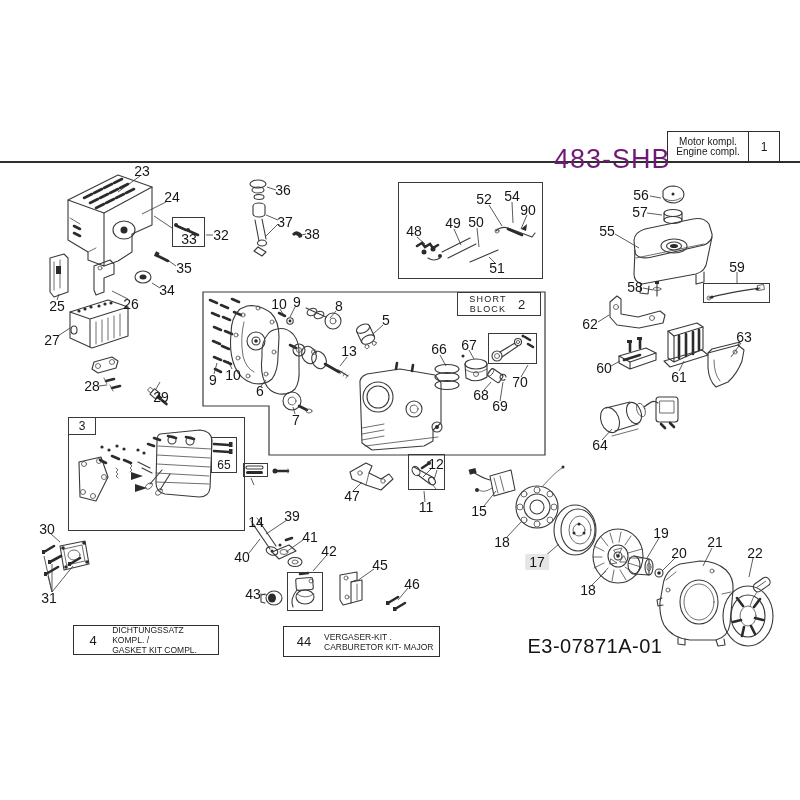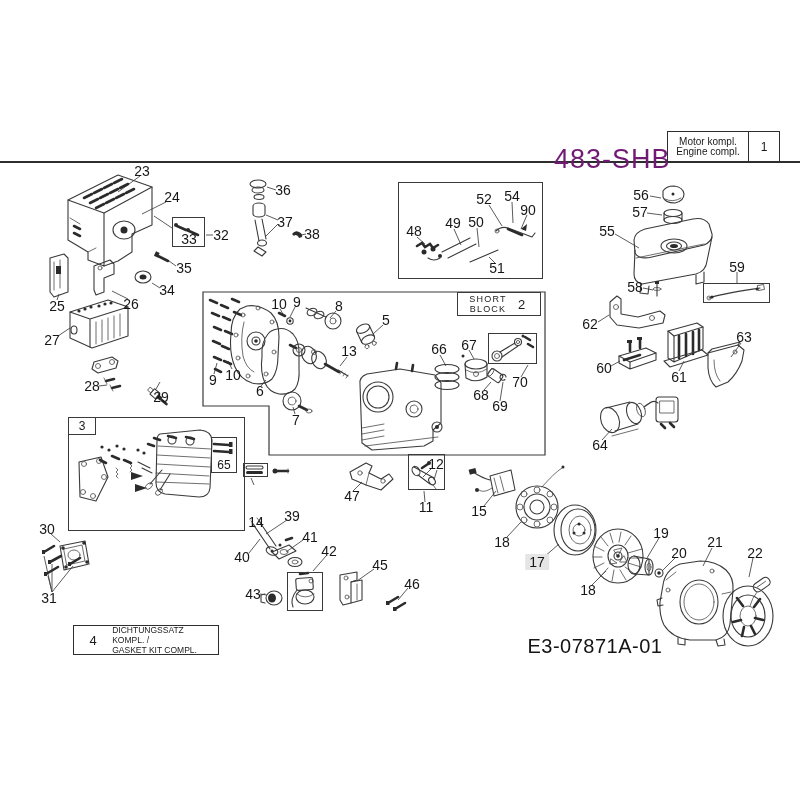--- a/index.html
+++ b/index.html
@@ -541,20 +541,27 @@
   </div>
 
   <div class="legend" style="left:73px;top:625px;width:146px;height:30px">
     <div class="legend-num">4</div>
     <div class="legend-text">
       <div>DICHTUNGSSATZ KOMPL. /</div>
       <div>GASKET KIT COMPL.</div>
     </div>
   </div>
 
+  <div class="legend" style="left:283px;top:626px;width:157px;height:31px">
+    <div class="legend-num">44</div>
+    <div class="legend-text">
+      <div>VERGASER-KIT .</div>
+      <div>CARBURETOR KIT- MAJOR</div>
+    </div>
+  </div>
 
   <div class="diagcode">E3-07871A-01</div>
 
   <div class="callouts">
       <div class="callout" style="left: 142px; top: 171px;">23</div>
       <div class="callout" style="left: 172px; top: 197px;">24</div>
       <div class="callout" style="left: 221px; top: 235px;">32</div>
       <div class="callout" style="left: 189px; top: 239px;">33</div>
       <div class="callout" style="left: 184px; top: 268px;">35</div>
       <div class="callout" style="left: 167px; top: 290px;">34</div>

